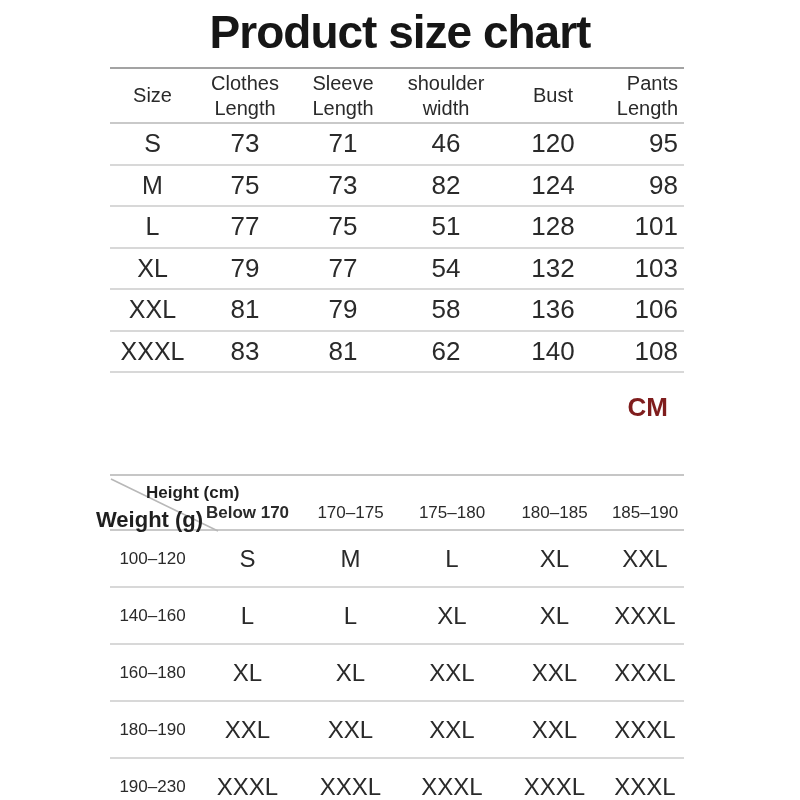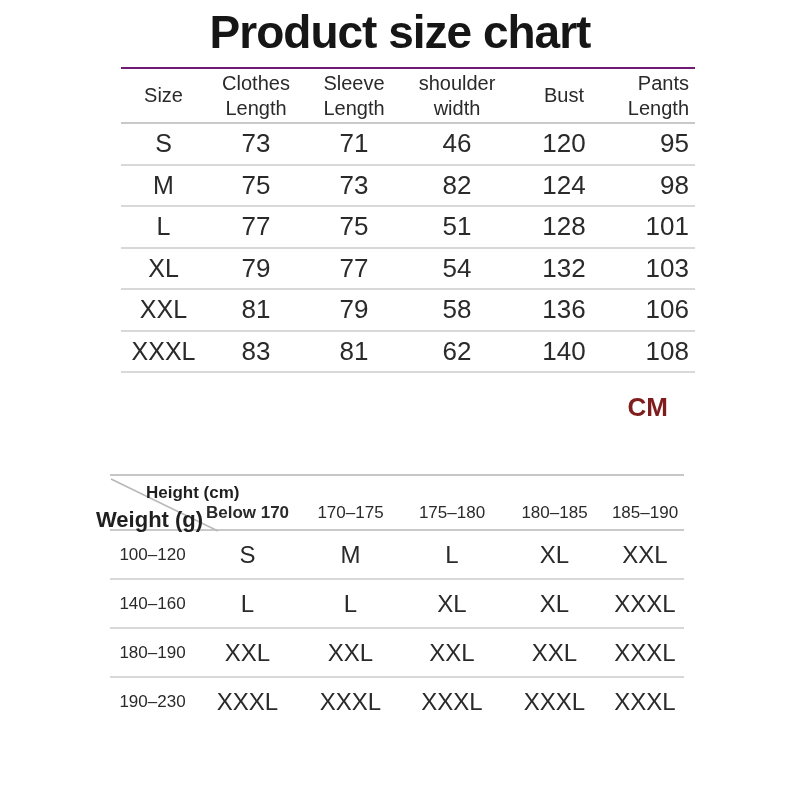--- a/index.html
+++ b/index.html
@@ -18,24 +18,24 @@
     text-align:center;
     font-size:46px;
     font-weight:bold;
     letter-spacing:-1px;
     color:#161616;
   }
 
   
   table.size-table {
     position:absolute;
-    left:121px; top:67px;
+    left:110px; top:67px;
     width:574px;
     border-collapse:collapse;
-    border-top:2px solid #701a75;
+    border-top:2px solid #a3a3a3;
     table-layout:fixed;
   }
   table.size-table th {
     height:55px;
     font-size:20px;
     font-weight:400;
     line-height:1.25;
     text-align:center;
     vertical-align:middle;
     border-bottom:2px solid #c9c9c9;
@@ -97,21 +97,21 @@
     color:#1f1f1f;
   }
   .corner-bottom-label {
     position:absolute;
     left:-14px; top:31px;
     font-size:22px; font-weight:bold;
     white-space:nowrap;
     color:#1f1f1f;
   }
   table.fit-table td {
-    height:49px;
+    height:57px;
     font-size:24px;
     text-align:center;
     vertical-align:middle;
     border-bottom:2px solid #d8d8d8;
     color:#2a2a2a;
   }
   table.fit-table td.weight-col { font-size:17px; }
   table.fit-table tr.last-row td { border-bottom:none; }
 </style>
 </head>
@@ -228,20 +228,28 @@
     </tr>
     <tr>
       <td class="weight-col">140–160</td>
       <td>L</td>
       <td>L</td>
       <td>XL</td>
       <td>XL</td>
       <td>XXXL</td>
     </tr>
     <tr>
+      <td class="weight-col">160–180</td>
+      <td>XL</td>
+      <td>XL</td>
+      <td>XXL</td>
+      <td>XXL</td>
+      <td>XXXL</td>
+    </tr>
+    <tr>
       <td class="weight-col">180–190</td>
       <td>XXL</td>
       <td>XXL</td>
       <td>XXL</td>
       <td>XXL</td>
       <td>XXXL</td>
     </tr>
     <tr class="last-row">
       <td class="weight-col">190–230</td>
       <td>XXXL</td>

